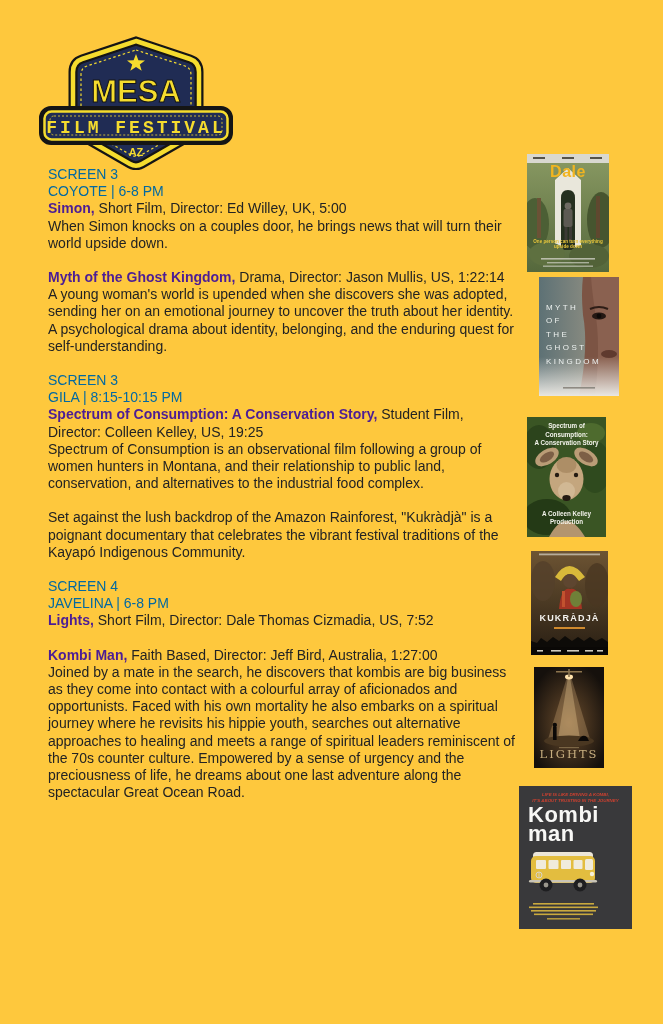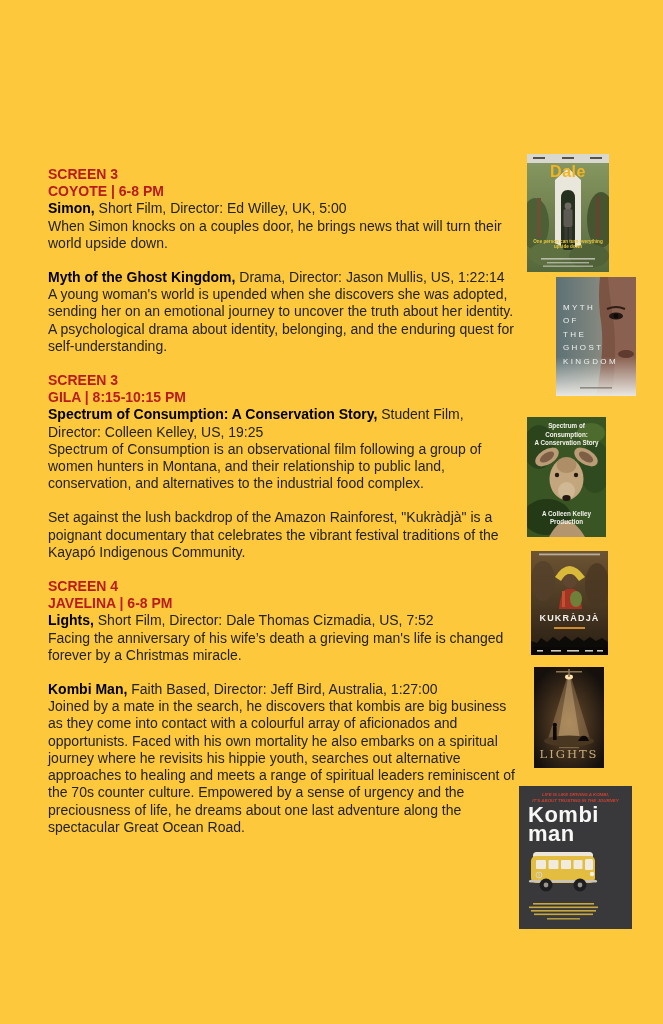--- a/index.html
+++ b/index.html
@@ -13,37 +13,37 @@
   .page-title{
     position:absolute;left:260px;top:99px;width:340px;
     font-size:30px;font-weight:800;color:#141414;letter-spacing:-0.5px;white-space:nowrap;
   }
   
   .schedule{
     position:absolute;left:48px;top:166px;width:472px;
     font-size:14px;line-height:17.2px;color:#232323;
   }
   .schedule p{margin:0;}
-  .sec-head{font-weight:700;color:#b91c1c;}
+  .sec-head{font-weight:400;color:#0369a1;}
   .film{margin:0 0 17px 0;}
-  .film-head strong{font-weight:700;color:#000000;}
+  .film-head strong{font-weight:700;color:#4c1d95;}
   .film-desc{white-space:pre-line;}
   .sec{margin:0;}
   
   .poster{position:absolute;overflow:hidden;}
   .poster svg{position:absolute;left:0;top:0;}
   .ptxt{position:absolute;white-space:pre-line;}
 
   .poster-simon{left:527px;top:154px;width:82px;height:118px;background:#77884f;}
   .simon-title{left:0;right:0;top:9px;text-align:center;font-size:16px;font-weight:800;
     color:#F2B51F;letter-spacing:.5px;}
   .simon-tagline{left:0;right:0;bottom:22px;text-align:center;font-size:4.6px;line-height:5.6px;
     font-weight:700;color:#E9C73B;}
 
-  .poster-myth{left:556px;top:277px;width:80px;height:119px;background:#737373;}
+  .poster-myth{left:539px;top:277px;width:80px;height:119px;background:#737373;}
   .myth-title{left:7px;top:24px;font-size:8px;line-height:13.4px;letter-spacing:2.4px;
     color:#EDF1EF;font-weight:400;}
 
   .poster-spectrum{left:527px;top:417px;width:79px;height:120px;background:#36511f;}
   .spectrum-title{left:0;right:0;top:5px;text-align:center;font-size:6.3px;line-height:8.6px;
     font-weight:600;color:#F3F3EB;}
   .spectrum-credit{left:0;right:0;bottom:10px;text-align:center;font-size:6.3px;line-height:8.6px;
     font-weight:600;color:#F3F3EB;}
 
   .poster-kukradja{left:531px;top:551px;width:77px;height:104px;background:#be185d;}
@@ -57,20 +57,39 @@
   .poster-kombi{left:519px;top:786px;width:89px;height:143px;background:#39393B;padding-left:24px;}
   .kombi-tagline{left:0;right:0;top:6px;text-align:center;font-size:4.4px;line-height:5.6px;
     font-weight:700;font-style:italic;color:#CE4130;}
   .kombi-title{left:9px;top:19px;font-size:22px;line-height:19px;font-weight:800;color:#F7F7F5;letter-spacing:.5px;}
 </style>
 </head>
 <body>
 
 <div class="flyer">
 
+  <div class="logo">
+    <svg width="196" height="136" viewBox="0 0 196 136">
+
+      <path d="M98,7 L152,25 Q161,28 161,38 L161,78 Q161,97 144,107 L104,130 Q98,133.5 92,130 L52,107 Q35,97 35,78 L35,38 Q35,28 44,25 Z" fill="#202C54" stroke="#151515" stroke-width="9"></path>
+      <path d="M98,7 L152,25 Q161,28 161,38 L161,78 Q161,97 144,107 L104,130 Q98,133.5 92,130 L52,107 Q35,97 35,78 L35,38 Q35,28 44,25 Z" fill="none" stroke="#F5DC2E" stroke-width="4.5"></path>
+      <path d="M98,16 L147,32 Q153,34 153,41 L153,77 Q153,92 140,100 L103,121 Q98,124 93,121 L56,100 Q43,92 43,77 L43,41 Q43,34 49,32 Z" fill="none" stroke="#F5DC2E" stroke-width="1.2" stroke-dasharray="2.5,2.5"></path>
+
+      <path d="M98,20 L100.4,26.2 L107,26.4 L101.8,30.4 L103.7,36.8 L98,33 L92.3,36.8 L94.2,30.4 L89,26.4 L95.6,26.2 Z" fill="#F5DC2E"></path>
+
+      <text x="98" y="68" text-anchor="middle" font-family="Liberation Sans, sans-serif" font-size="31" font-weight="800" fill="#F5DC2E" stroke="#151515" stroke-width="1">MESA</text>
+
+      <rect x="4" y="75" width="188" height="33" rx="9" fill="#202C54" stroke="#151515" stroke-width="6"></rect>
+      <rect x="6.5" y="77.5" width="183" height="28" rx="7" fill="none" stroke="#F5DC2E" stroke-width="2.5"></rect>
+      <rect x="12" y="82" width="172" height="19" rx="4" fill="none" stroke="#F5DC2E" stroke-width="0.8" stroke-dasharray="2,2"></rect>
+      <text x="98" y="99" text-anchor="middle" font-family="Liberation Mono, monospace" font-size="18" font-weight="700" fill="#F5DC2E" letter-spacing="3">FILM FESTIVAL</text>
+
+      <text x="98" y="122" text-anchor="middle" font-family="Liberation Sans, sans-serif" font-size="11" font-weight="800" fill="#F5DC2E">AZ</text>
+    </svg>
+  </div>
 
 
   <div class="schedule">
 
     <div class="sec">
       <p class="sec-head">SCREEN 3</p>
       <p class="sec-head">COYOTE | 6-8 PM</p>
       <div class="film">
         <p class="film-head"><strong>Simon,</strong><span> Short Film, Director: Ed Willey, UK, 5:00</span></p>
         <p class="film-desc">When Simon knocks on a couples door, he brings news that will turn their world upside down.</p>
@@ -92,21 +111,20 @@
       <div class="film">
         <p class="film-desc">Set against the lush backdrop of the Amazon Rainforest, "Kukràdjà" is a poignant documentary that celebrates the vibrant festival traditions of the Kayapó Indigenous Community.</p>
       </div>
     </div>
 
     <div class="sec">
       <p class="sec-head">SCREEN 4</p>
       <p class="sec-head">JAVELINA | 6-8 PM</p>
       <div class="film">
         <p class="film-head"><strong>Lights,</strong><span> Short Film, Director: Dale Thomas Cizmadia, US, 7:52</span></p>
-        <p class="film-desc">Facing the anniversary of his wife’s death a grieving man's life is changed forever by a Christmas miracle.</p>
       </div>
       <div class="film">
         <p class="film-head"><strong>Kombi Man,</strong><span> Faith Based, Director: Jeff Bird, Australia, 1:27:00</span></p>
         <p class="film-desc">Joined by a mate in the search, he discovers that kombis are big business as they come into contact with a colourful array of aficionados and opportunists. Faced with his own mortality he also embarks on a spiritual journey where he revisits his hippie youth, searches out alternative approaches to healing and meets a range of spiritual leaders reminiscent of the 70s counter culture. Empowered by a sense of urgency and the preciousness of life, he dreams about one last adventure along the spectacular Great Ocean Road.</p>
       </div>
     </div>
 
   </div>
 
   <div class="poster poster-simon">

